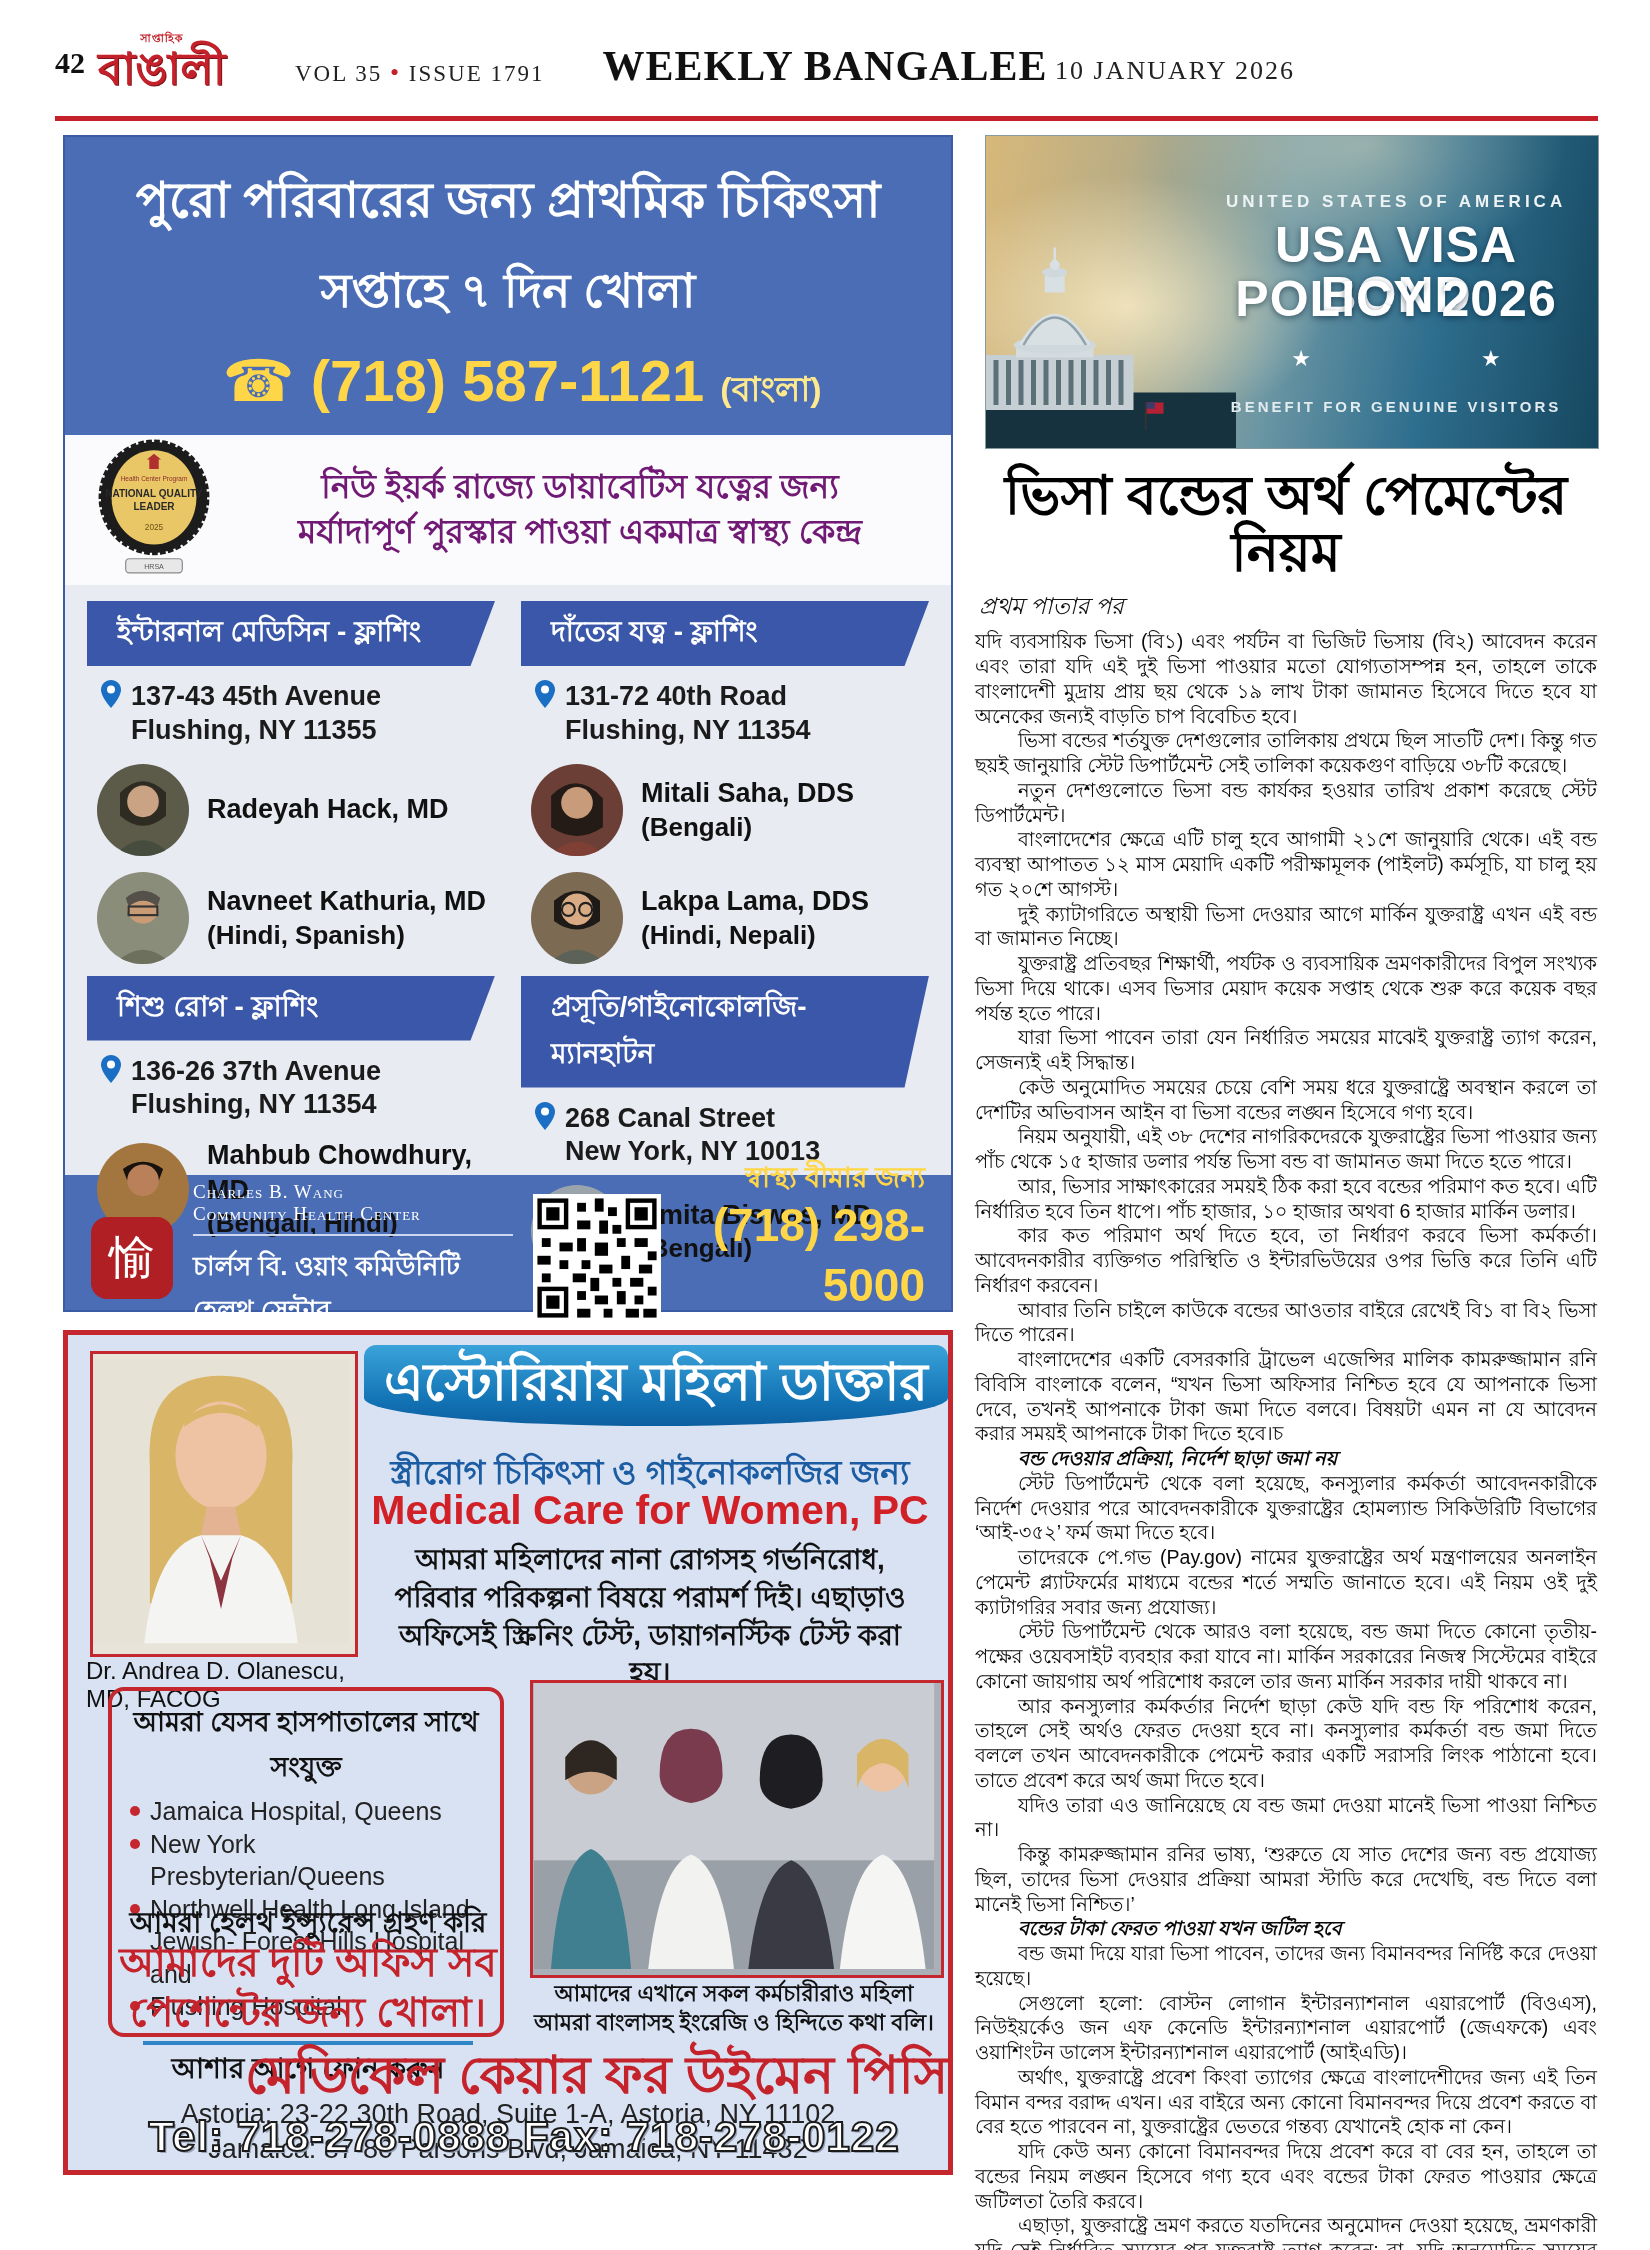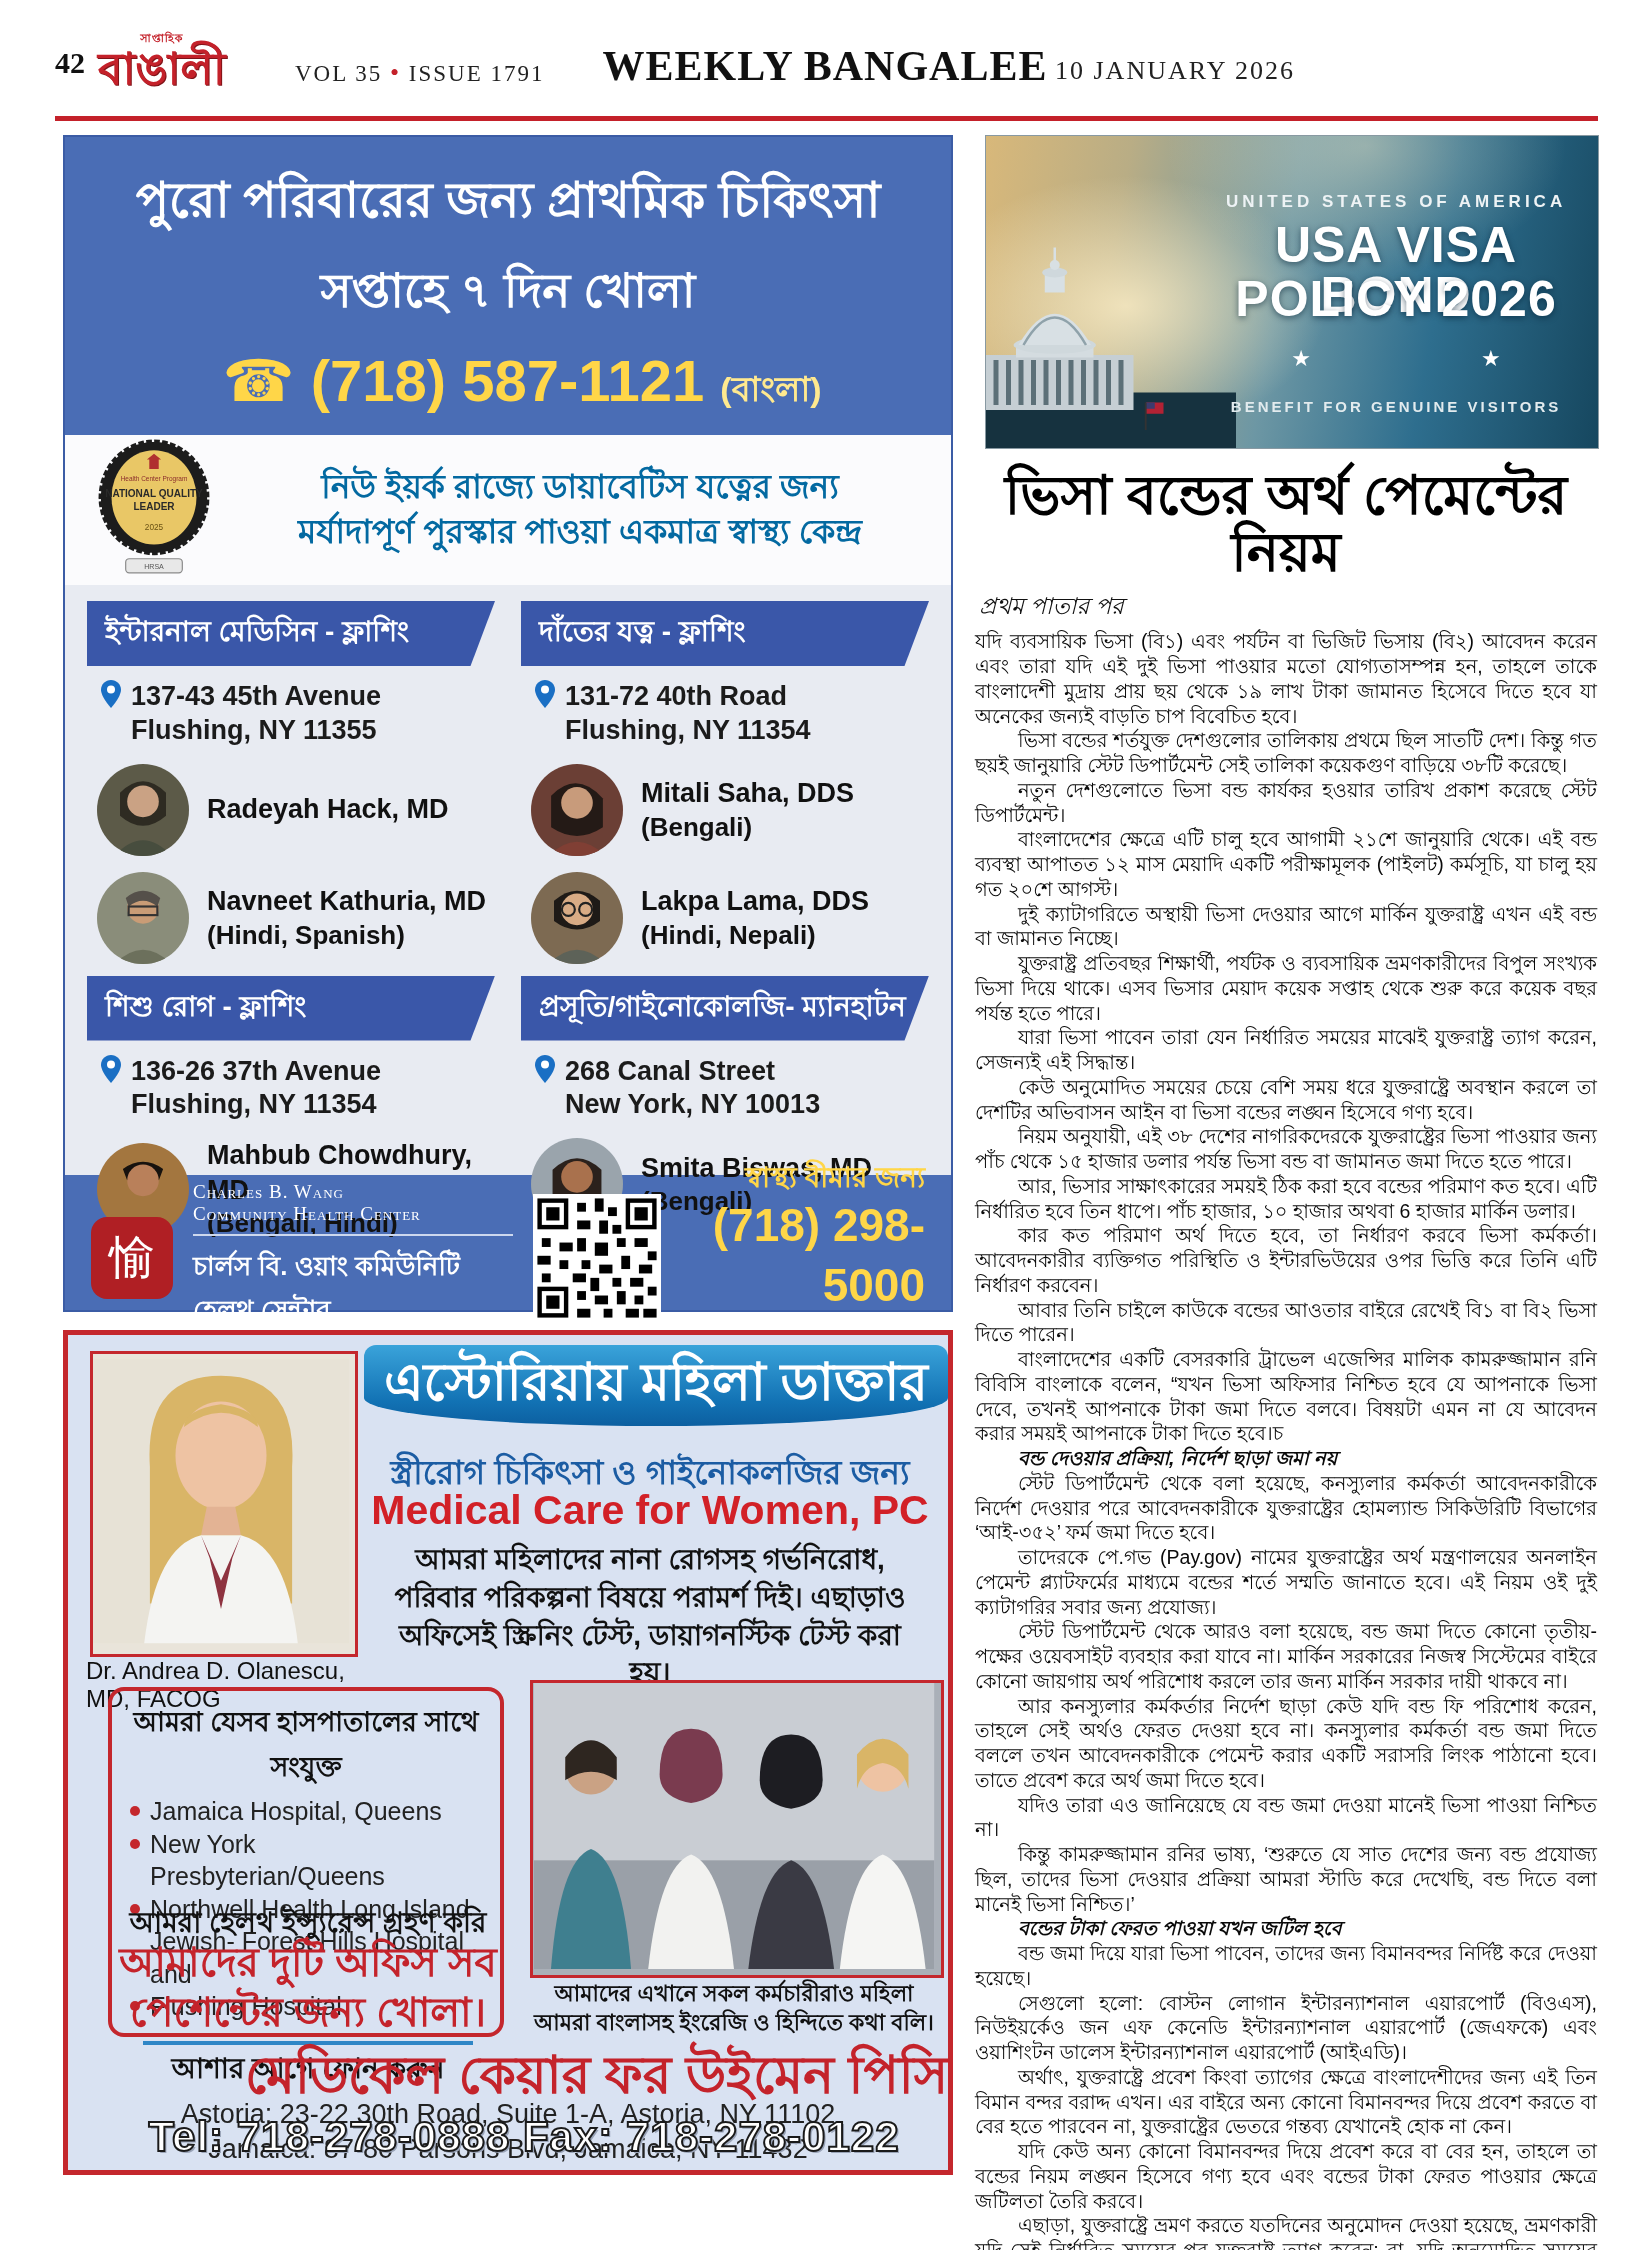--- a/index.html
+++ b/index.html
@@ -19,24 +19,24 @@
   .red-rule{background:#c4212a;height:5px;}
 
   
   .clinic{background:#4a6db5;border:2px solid #3b5ca5;box-sizing:border-box;}
   .clinic-banner{text-align:center;color:#fff;padding-top:26px;}
   .clinic-banner .l1{font-size:49px;font-weight:bold;}
   .clinic-banner .l2{font-size:47px;font-weight:bold;margin-top:10px;}
   .clinic-banner .phone-row{margin-top:14px;color:#ffd648;font-weight:bold;font-size:58px;margin-left:28px;}
   .clinic-banner .phone-suffix{font-size:34px;color:#ffe98f;font-weight:bold;}
   .clinic-white{background:#fbfbfd;display:flex;align-items:center;gap:26px;padding:10px 30px;box-sizing:border-box;}
-  .award-text{flex:1;text-align:center;color:#0369a1;font-weight:bold;font-size:33px;line-height:1.35;}
+  .award-text{flex:1;text-align:center;color:#701a75;font-weight:bold;font-size:33px;line-height:1.35;}
   .clinic-listings{background:#e8ebf2;display:grid;grid-template-columns:1fr 1fr;gap:6px 26px;
                    padding:16px 22px;box-sizing:border-box;}
-  .ribbon{background:#3a57a9;color:#fff;font-size:28px;font-weight:bold;padding:9px 18px;
+  .ribbon{background:#3a57a9;color:#fff;font-size:28px;font-weight:bold;padding:9px 30px;
           clip-path:polygon(0 0,100% 0,94% 100%,0 100%);}
   .addr{display:flex;gap:10px;margin:14px 6px 4px 14px;font-size:27px;font-weight:bold;color:#1b1b1b;line-height:1.25;}
   .doc-row{display:flex;align-items:center;gap:18px;margin:16px 0 6px 10px;}
   .avatar{width:92px;height:92px;border-radius:50%;overflow:hidden;flex:none;}
   .doc-name{font-size:27px;font-weight:bold;color:#111;line-height:1.3;}
   .doc-lang{font-size:26px;font-weight:bold;color:#111;}
   .clinic-footer{display:flex;align-items:center;padding:14px 26px;gap:20px;box-sizing:border-box;}
   .cbw-logo{width:82px;height:82px;border-radius:16px;background:#b01f24;color:#fff;
             display:flex;align-items:center;justify-content:center;font-size:46px;flex:none;
             font-family:"DejaVu Sans",sans-serif;}

